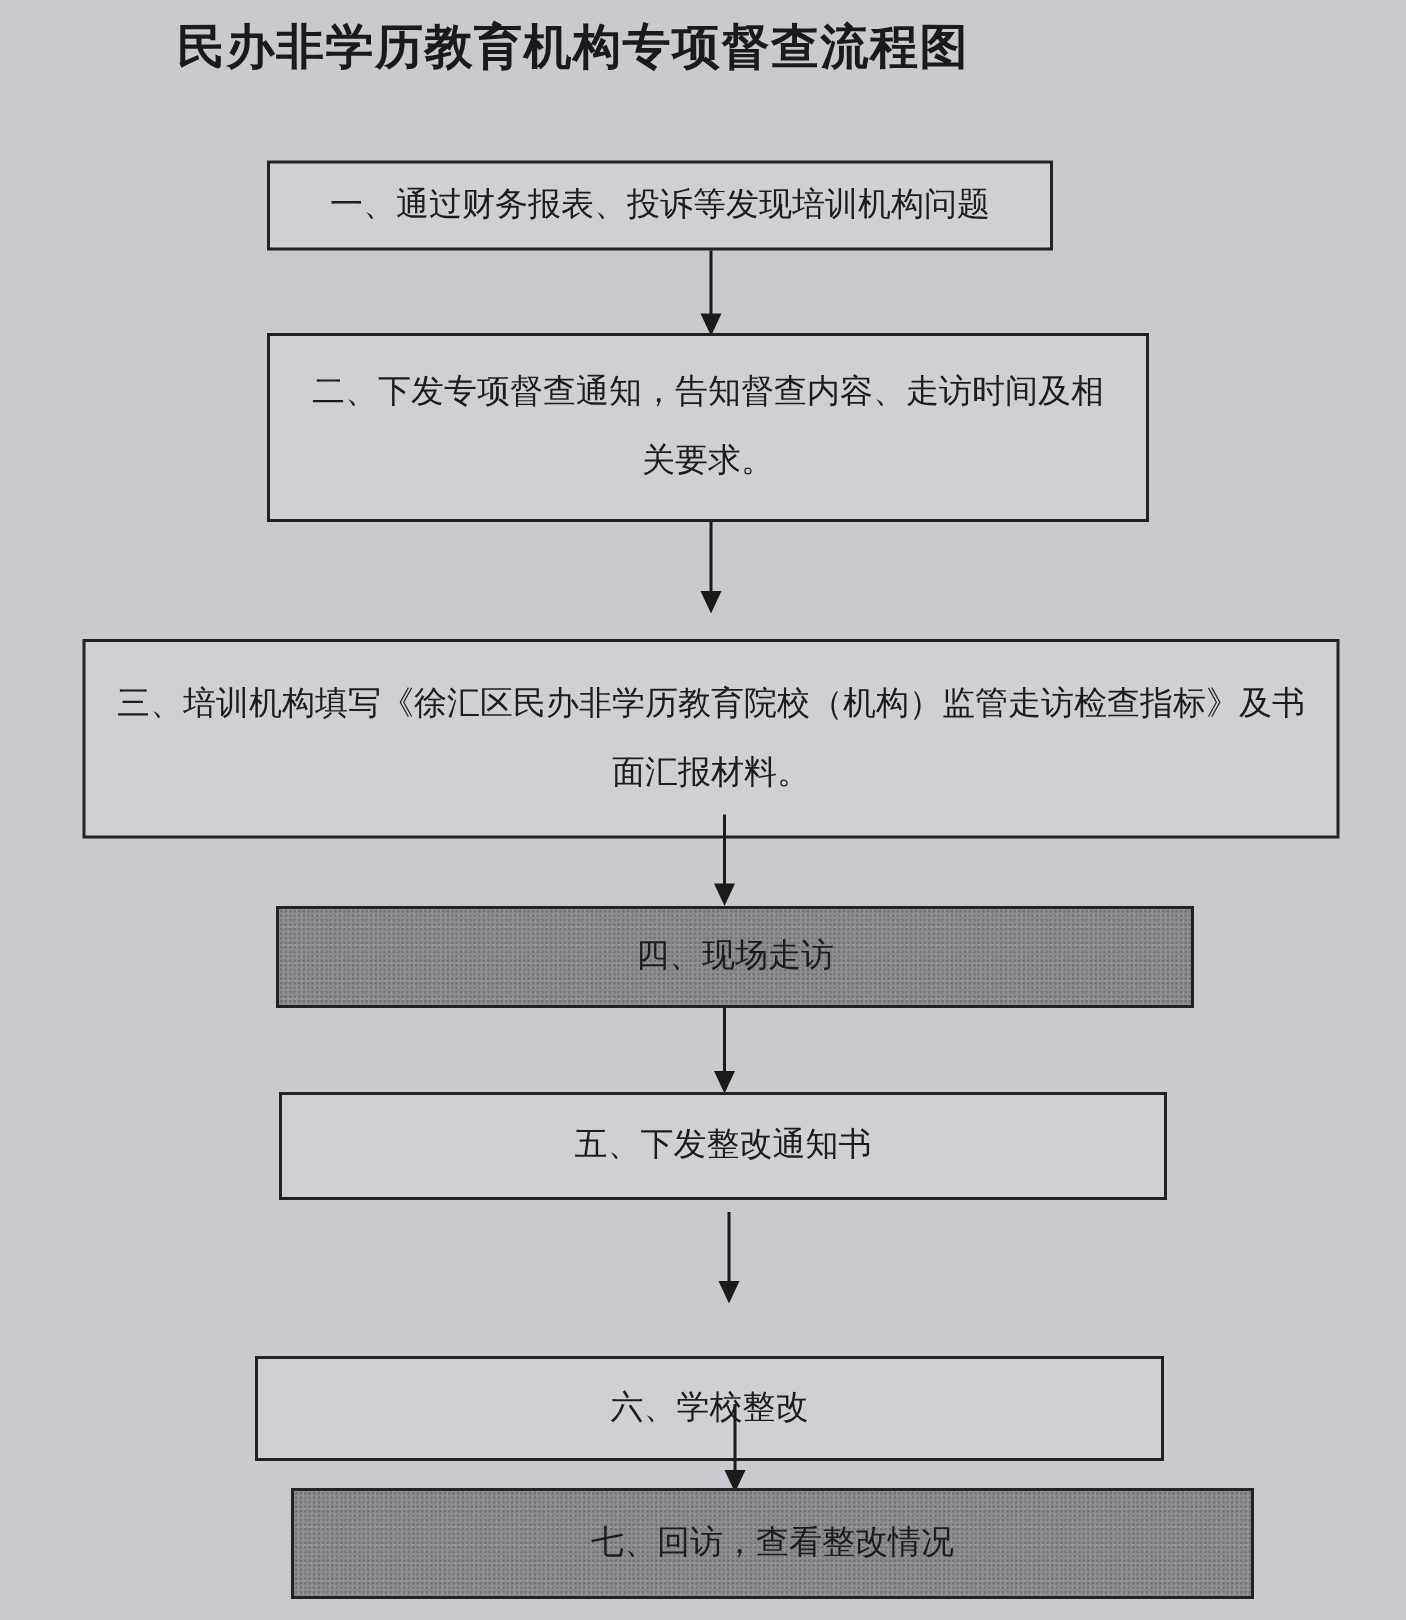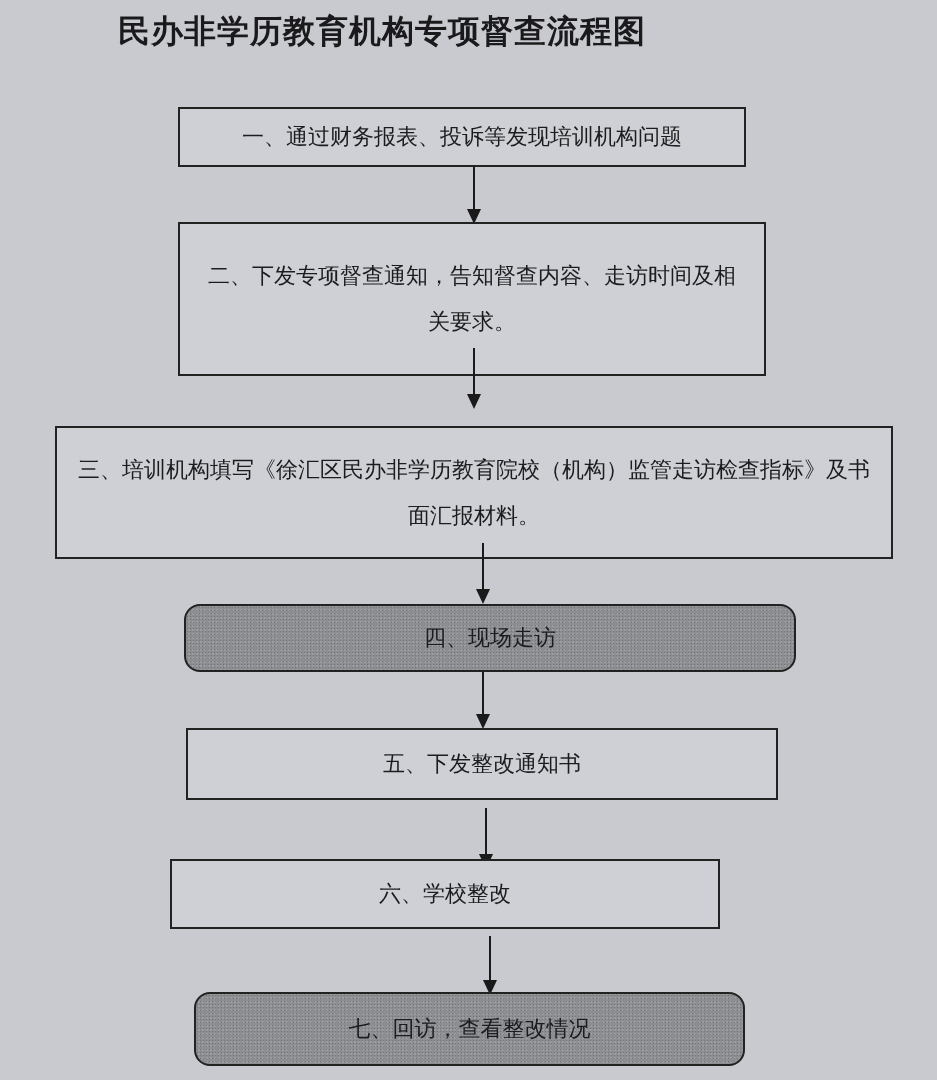--- a/index.html
+++ b/index.html
@@ -39,21 +39,20 @@
       line-height: 46px;
       padding: 0 14px;
     }
     .box.shaded {
       background-color: #8d8e92;
       background-image:
         radial-gradient(rgba(0,0,0,0.18) 1px, transparent 1px),
         radial-gradient(rgba(255,255,255,0.12) 1px, transparent 1px);
       background-size: 3px 3px, 4px 4px;
       background-position: 0 0, 1px 2px;
-      border-radius: 16px;
     }
     .arrow {
       position: absolute;
       width: 14px;
     }
     .arrow .line {
       position: absolute;
       left: 6px;
       top: 0;
       width: 2px;
@@ -67,30 +66,30 @@
       border-left: 7px solid transparent;
       border-right: 7px solid transparent;
       border-top: 15px solid #1a1a1a;
     }
   </style>
 </head>
 <body>
 
 <div class="title">民办非学历教育机构专项督查流程图</div>
 
-<div class="box" style="left:178px; top:107px; width:568px; height:60px;justify-content:center;">
+<div class="box" style="left:178px; top:107px; width:524px; height:60px;justify-content:center;">
   <span>一、通过财务报表、投诉等发现培训机构问题</span>
 </div>
 
 <div class="arrow" style="left:467px; top:167px; height:57px;">
   <div class="line" style="height:44px;"></div>
   <div class="head" style="top:42px;"></div>
 </div>
 
-<div class="box" style="left:178px; top:222px; width:588px; height:154px; padding:0 24px;">
+<div class="box" style="left:178px; top:222px; width:588px; height:126px; padding:0 24px;">
   <span>二、下发专项督查通知，告知督查内容、走访时间及相关要求。</span>
 </div>
 
 <div class="arrow" style="left:467px; top:348px; height:62px;">
   <div class="line" style="height:48px;"></div>
   <div class="head" style="top:46px;"></div>
 </div>
 
 <div class="box" style="left:55px; top:410px; width:838px; height:133px; padding:0 18px;margin-top:16px;">
   <span>三、培训机构填写《徐汇区民办非学历教育院校（机构）监管走访检查指标》及书面汇报材料。</span>
@@ -112,24 +111,24 @@
 
 <div class="box" style="left:186px; top:728px; width:592px; height:72px;">
   <span>五、下发整改通知书</span>
 </div>
 
 <div class="arrow" style="left:479px; top:808px; height:62px;">
   <div class="line" style="height:48px;"></div>
   <div class="head" style="top:46px;"></div>
 </div>
 
-<div class="box" style="left:170px; top:859px; width:550px; height:70px;">
+<div class="box" style="left:170px; top:904px; width:606px; height:70px;">
   <span>六、学校整改</span>
 </div>
 
 <div class="arrow" style="left:483px; top:936px; height:60px;">
   <div class="line" style="height:46px;"></div>
   <div class="head" style="top:44px;"></div>
 </div>
 
-<div class="box shaded" style="left:194px; top:992px; width:551px; height:74px;">
+<div class="box shaded" style="left:194px; top:992px; width:642px; height:74px;">
   <span>七、回访，查看整改情况</span>
 </div>
 
 </body></html>

